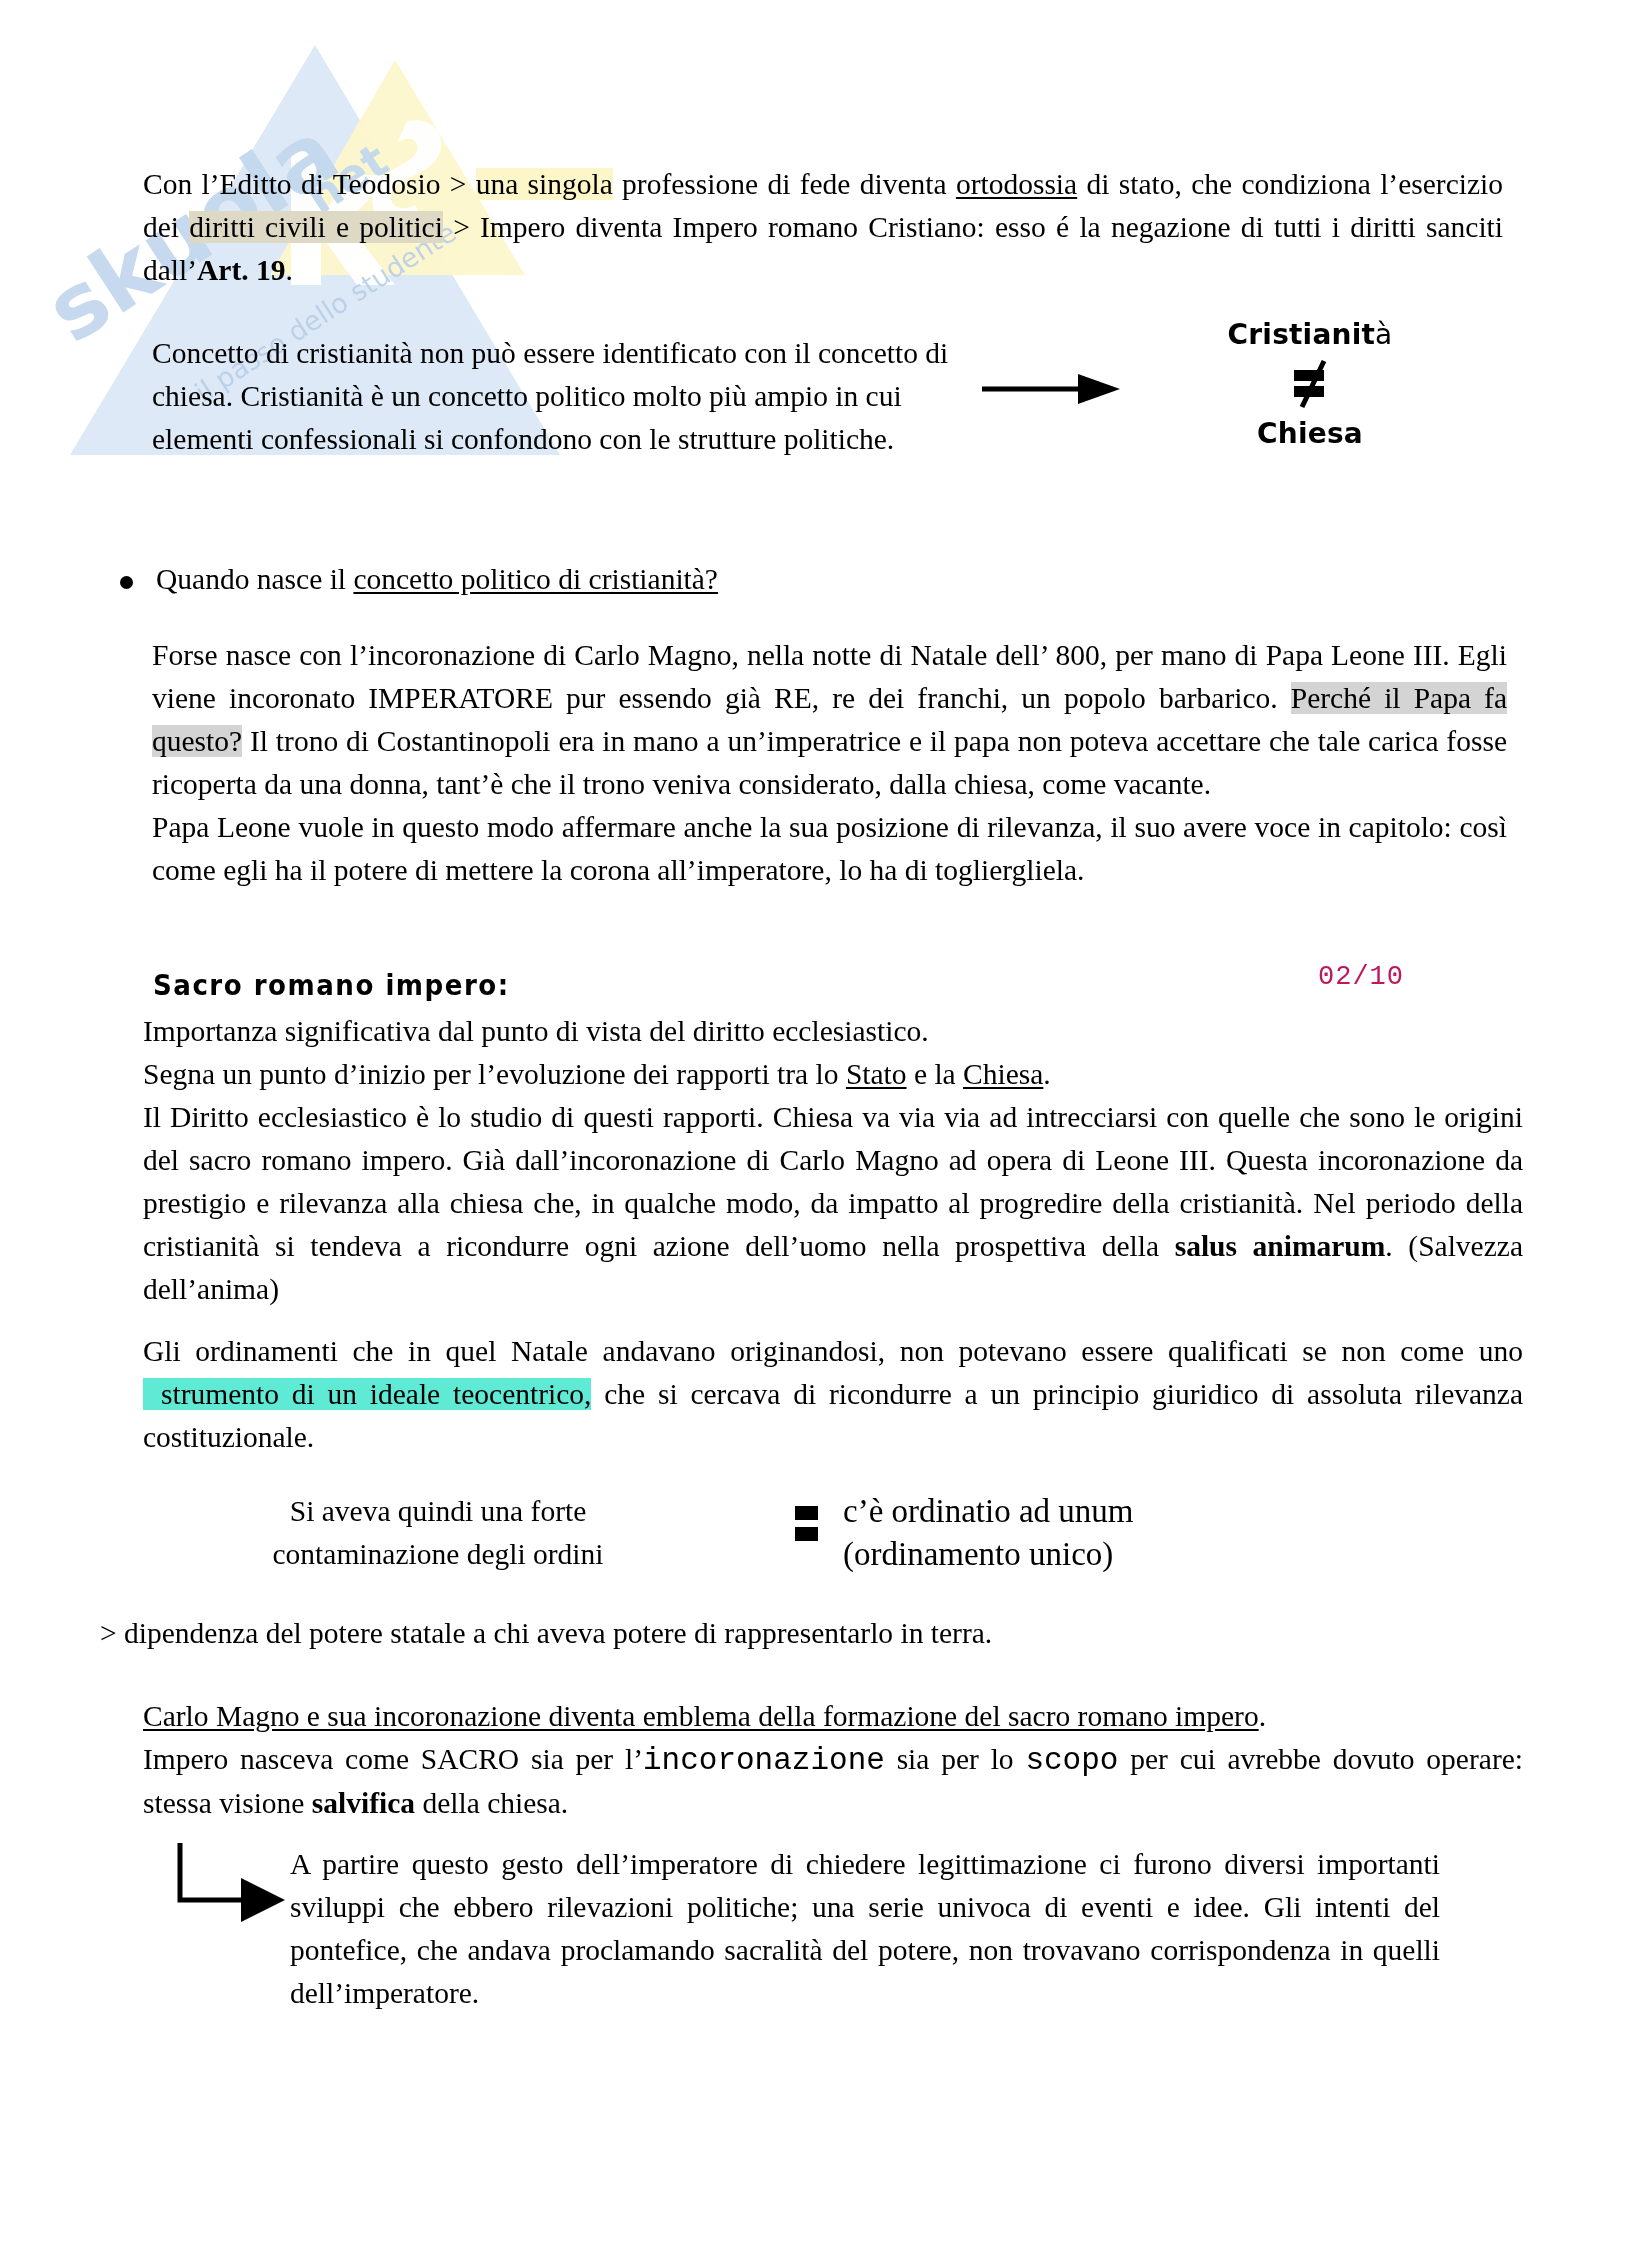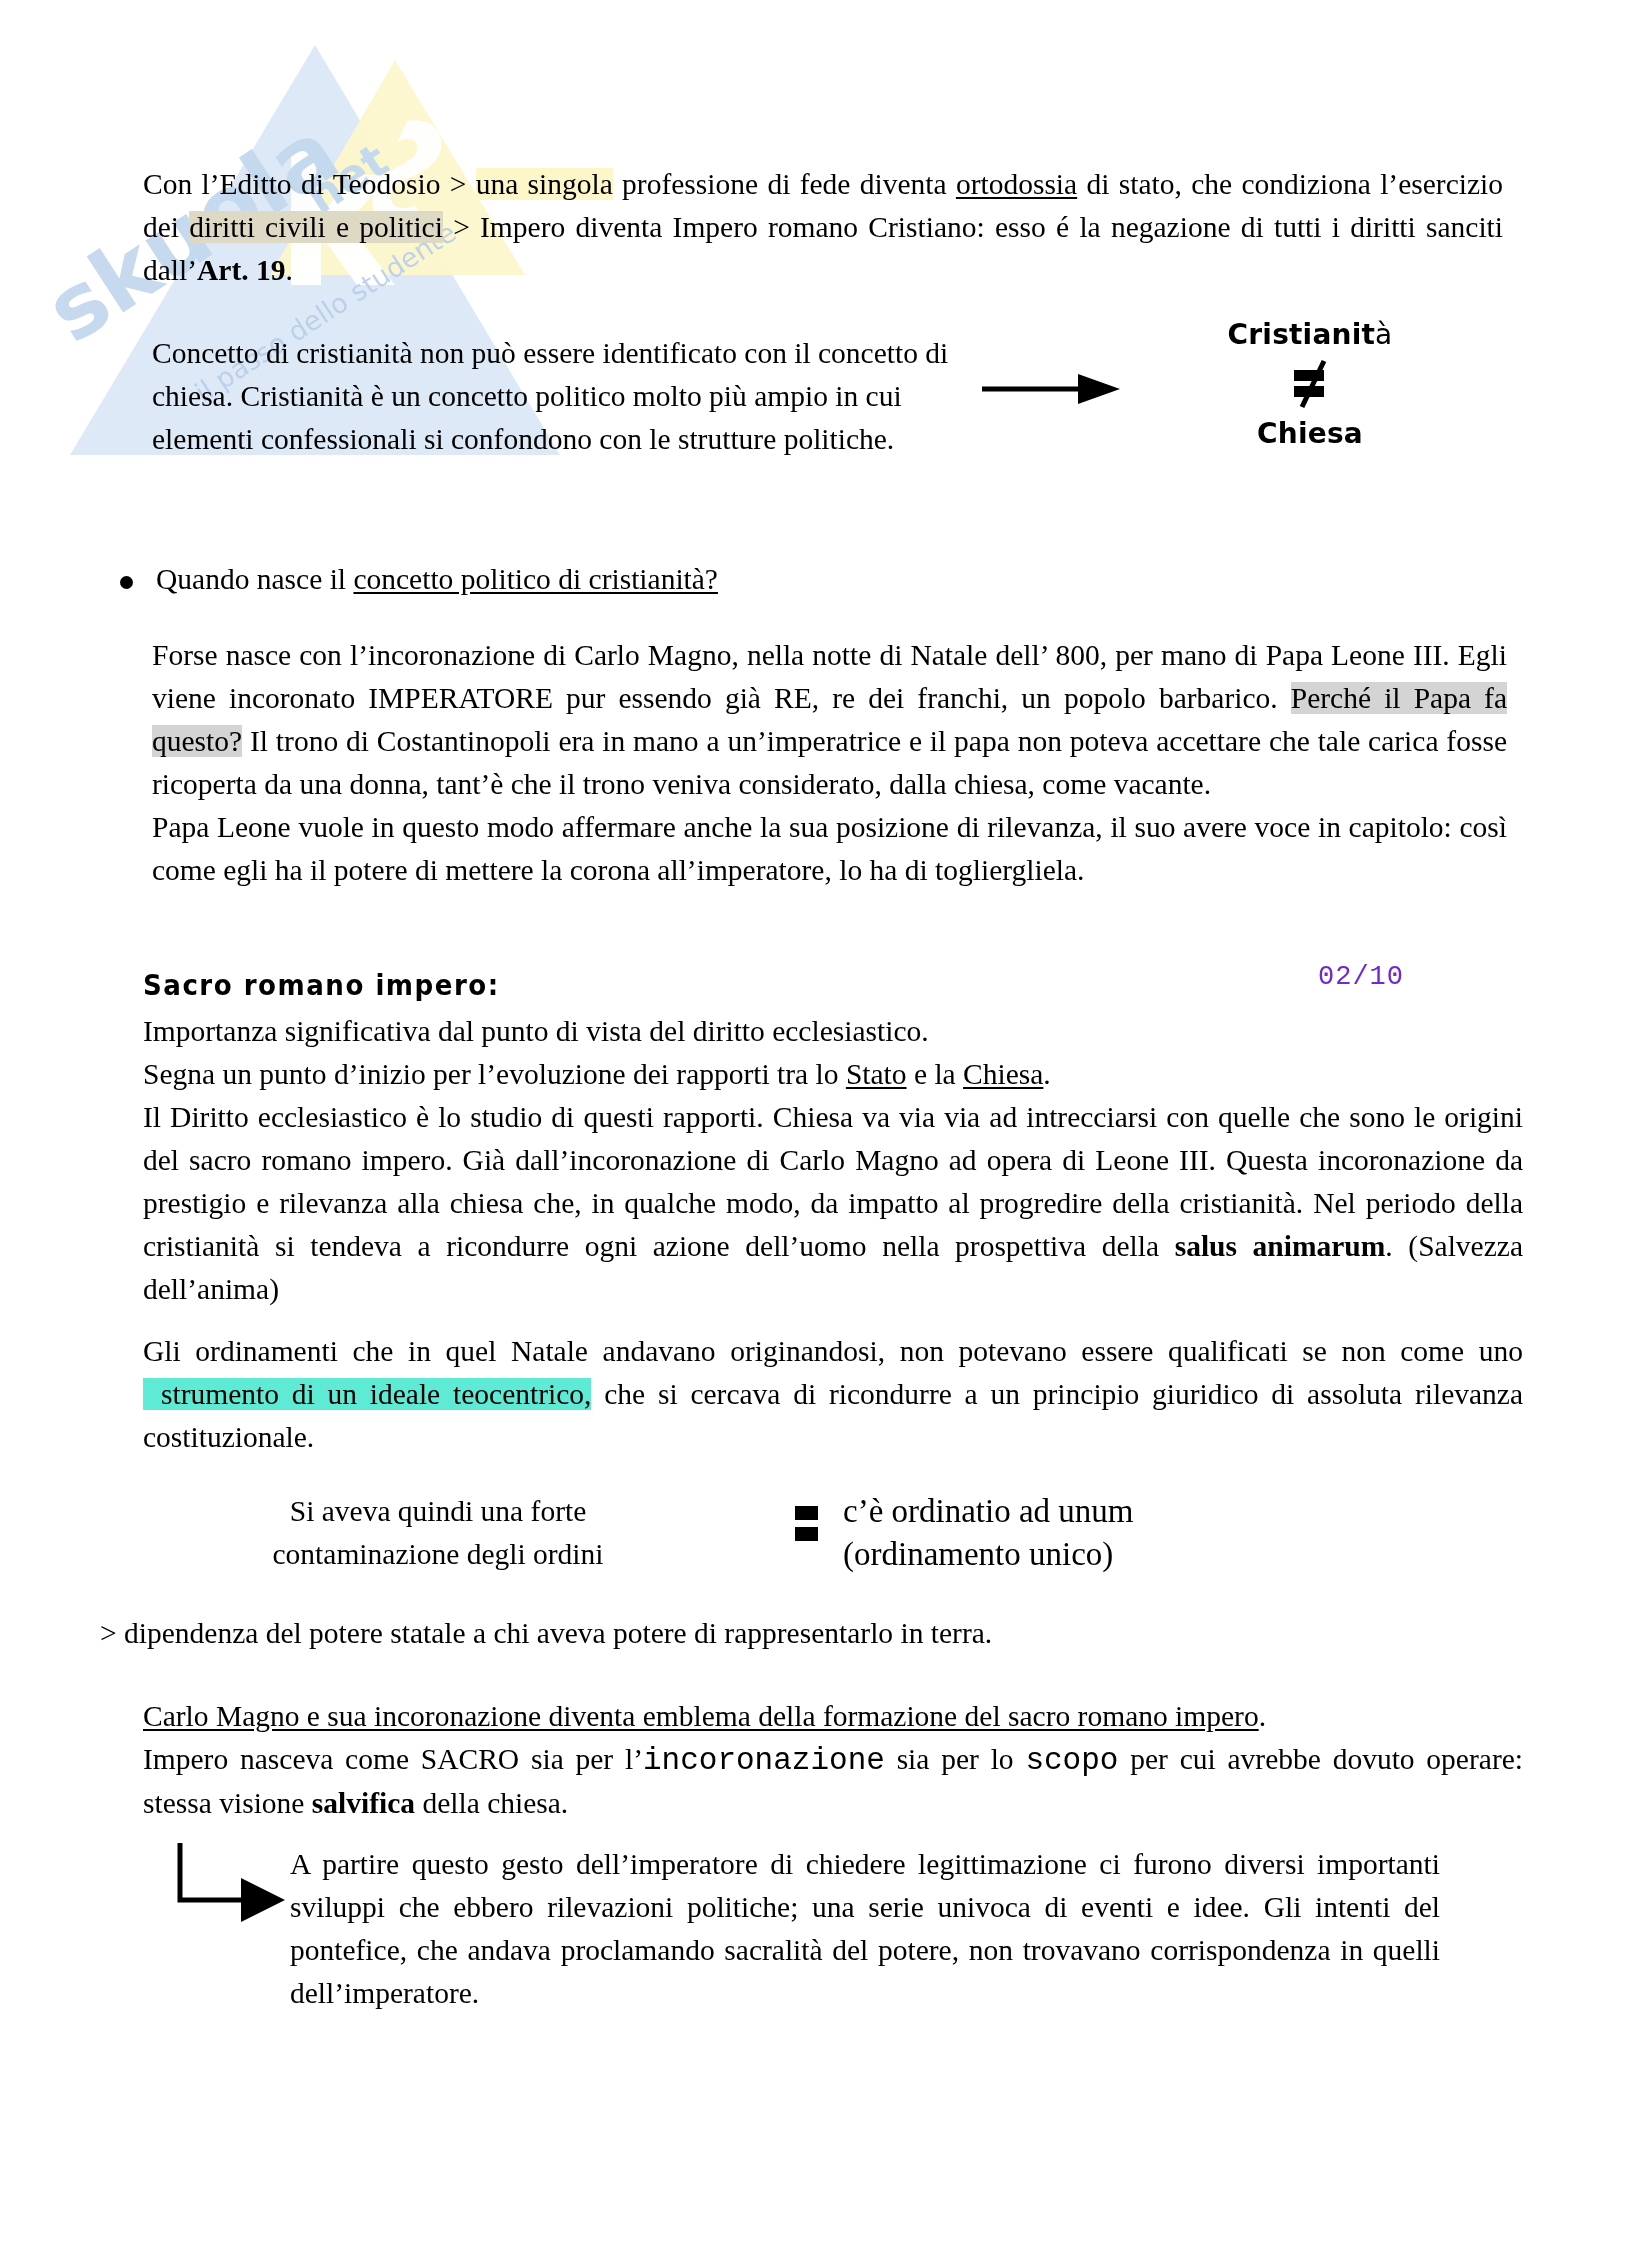--- a/index.html
+++ b/index.html
@@ -79,31 +79,31 @@
     border-radius: 50%;
     background: #000;
   }
   #bullet1 .btext { margin-left: 36px; font-size: 29.5px; line-height: 43px; }
 
   
   #block3 { left: 152px; top: 634px; width: 1355px; }
 
   
   #head1 {
-    left: 143px; top: 968px;
+    left: 153px; top: 968px;
     font-family: "DejaVu Sans Condensed", "Liberation Sans Narrow", "Liberation Sans", sans-serif;
     font-weight: bold;
     font-size: 29px;
     letter-spacing: 1.5px;
   }
   #datestamp {
     left: 1318px; top: 962px;
     font-family: "Liberation Mono", "DejaVu Sans Mono", monospace;
     font-size: 27px;
-    color: #6d28d9;
+    color: #be185d;
     letter-spacing: 1px;
   }
 
   #block4 { left: 143px; top: 1010px; width: 1380px; }
   #block5 { left: 143px; top: 1330px; width: 1380px; }
 
   
   #eqrow { left: 143px; top: 1490px; width: 1360px; }
   #eqrow .eqleft  { position:absolute; left: 55px;  top: 0px;  width: 480px; text-align: center; font-size: 29.5px; line-height: 43px; }
   #eqrow .eqmid   { position:absolute; left: 640px; top: 10px; width: 50px;  text-align: center; }

